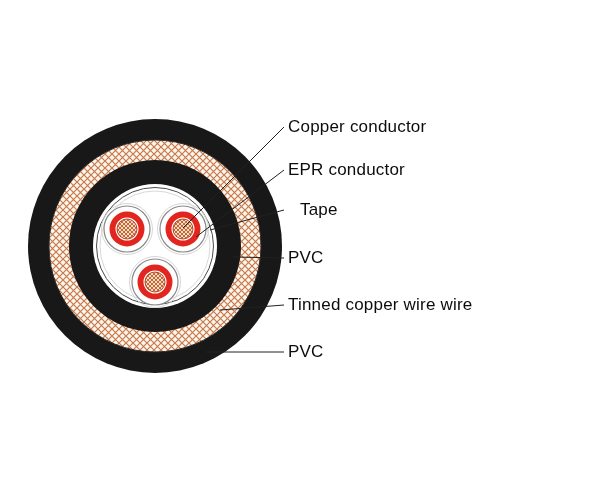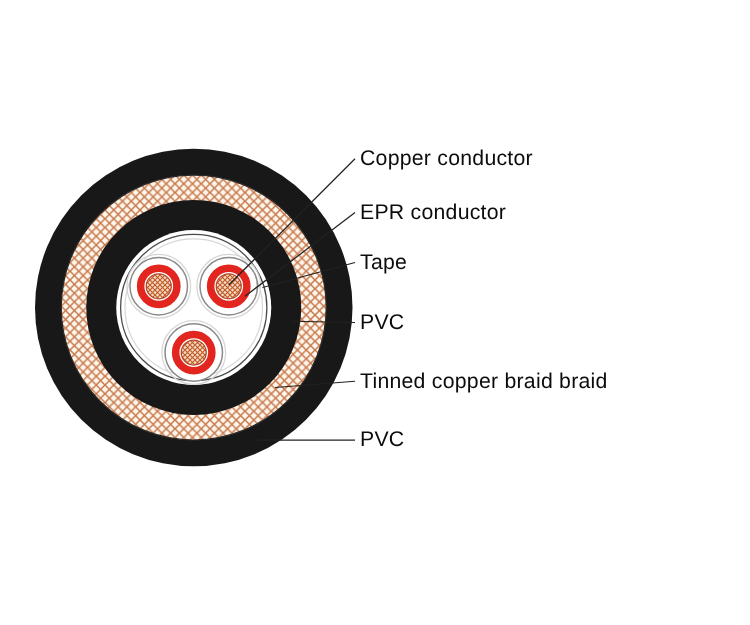--- a/index.html
+++ b/index.html
@@ -87,18 +87,18 @@
     <line x1="183" y1="228" x2="284" y2="127" stroke-width="1" stroke="#222222"></line>
     <line x1="196" y1="237" x2="284" y2="170" stroke-width="1" stroke="#222222"></line>
     <line x1="210" y1="230" x2="284" y2="210" stroke-width="1" stroke="#222222"></line>
     <line x1="233" y1="257" x2="284" y2="258" stroke-width="1" stroke="#222222"></line>
     <line x1="220" y1="310" x2="284" y2="305" stroke-width="1" stroke="#222222"></line>
     <line x1="206" y1="352" x2="284" y2="352" stroke-width="1" stroke="#222222"></line>
   </svg>
 
   <div class="label" style="left:288px; top:116px">Copper conductor</div>
   <div class="label" style="left:288px; top:159px">EPR conductor</div>
-  <div class="label" style="left:288px; top:199px">Tape</div>
+  <div class="label" style="left:300px; top:199px">Tape</div>
   <div class="label" style="left:288px; top:247px">PVC</div>
-  <div class="label" style="left:288px; top:294px">Tinned copper braid braid</div>
+  <div class="label" style="left:288px; top:294px">Tinned copper wire wire</div>
   <div class="label" style="left:288px; top:341px">PVC</div>
 
 </div>
 
 </body></html>

